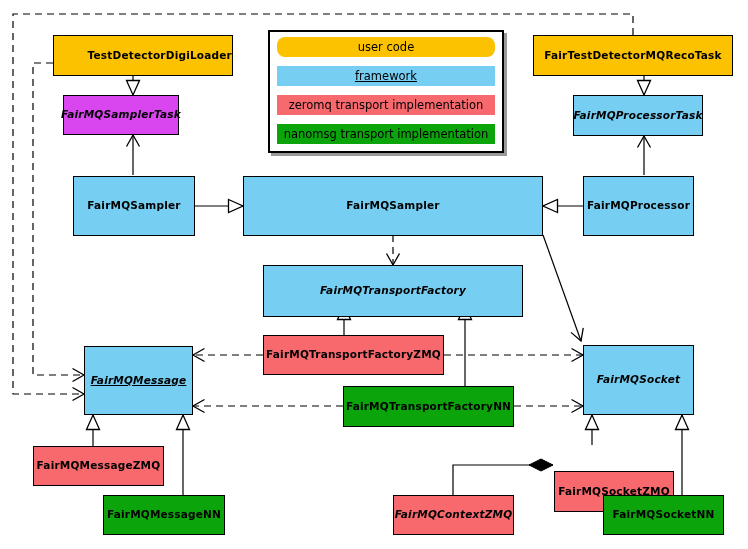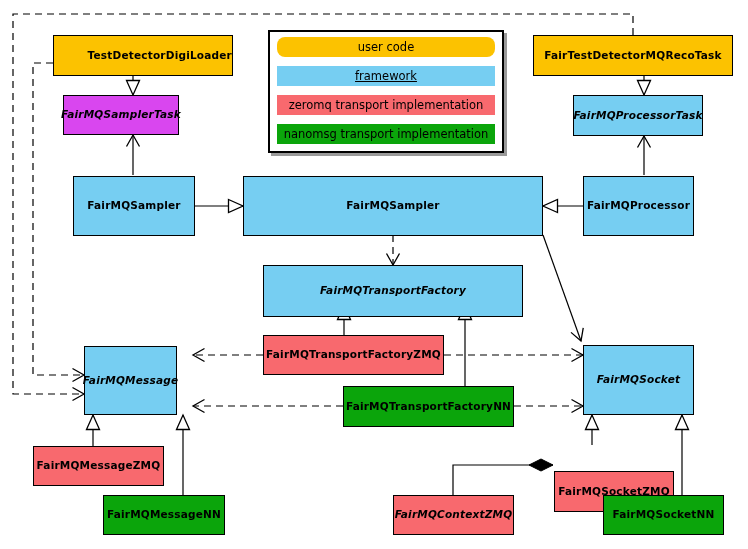--- a/index.html
+++ b/index.html
@@ -83,21 +83,21 @@
   </div>
   <div class="node abstract" style="left: 263px; top: 265px; width: 260px; height: 52px; background-color: rgb(118, 206, 242);">
     <span>FairMQTransportFactory</span>
   </div>
   <div class="node" style="left: 263px; top: 335px; width: 181px; height: 40px; background-color: rgb(248, 105, 110);">
     <span>FairMQTransportFactoryZMQ</span>
   </div>
   <div class="node" style="left: 343px; top: 386px; width: 171px; height: 41px; background-color: rgb(11, 165, 11);">
     <span>FairMQTransportFactoryNN</span>
   </div>
-  <div class="node abstract" style="left: 84px; top: 346px; width: 93px; height: 69px; background-color: rgb(118, 206, 242);">
+  <div class="node abstract" style="left: 84px; top: 346px; width: 109px; height: 69px; background-color: rgb(118, 206, 242); text-decoration: underline;">
     <span>FairMQMessage</span>
   </div>
   <div class="node abstract" style="left: 583px; top: 345px; width: 111px; height: 70px; background-color: rgb(118, 206, 242);">
     <span>FairMQSocket</span>
   </div>
   <div class="node" style="left: 33px; top: 446px; width: 131px; height: 40px; background-color: rgb(248, 105, 110);">
     <span>FairMQMessageZMQ</span>
   </div>
   <div class="node" style="left: 103px; top: 495px; width: 122px; height: 40px; background-color: rgb(11, 165, 11);">
     <span>FairMQMessageNN</span>

